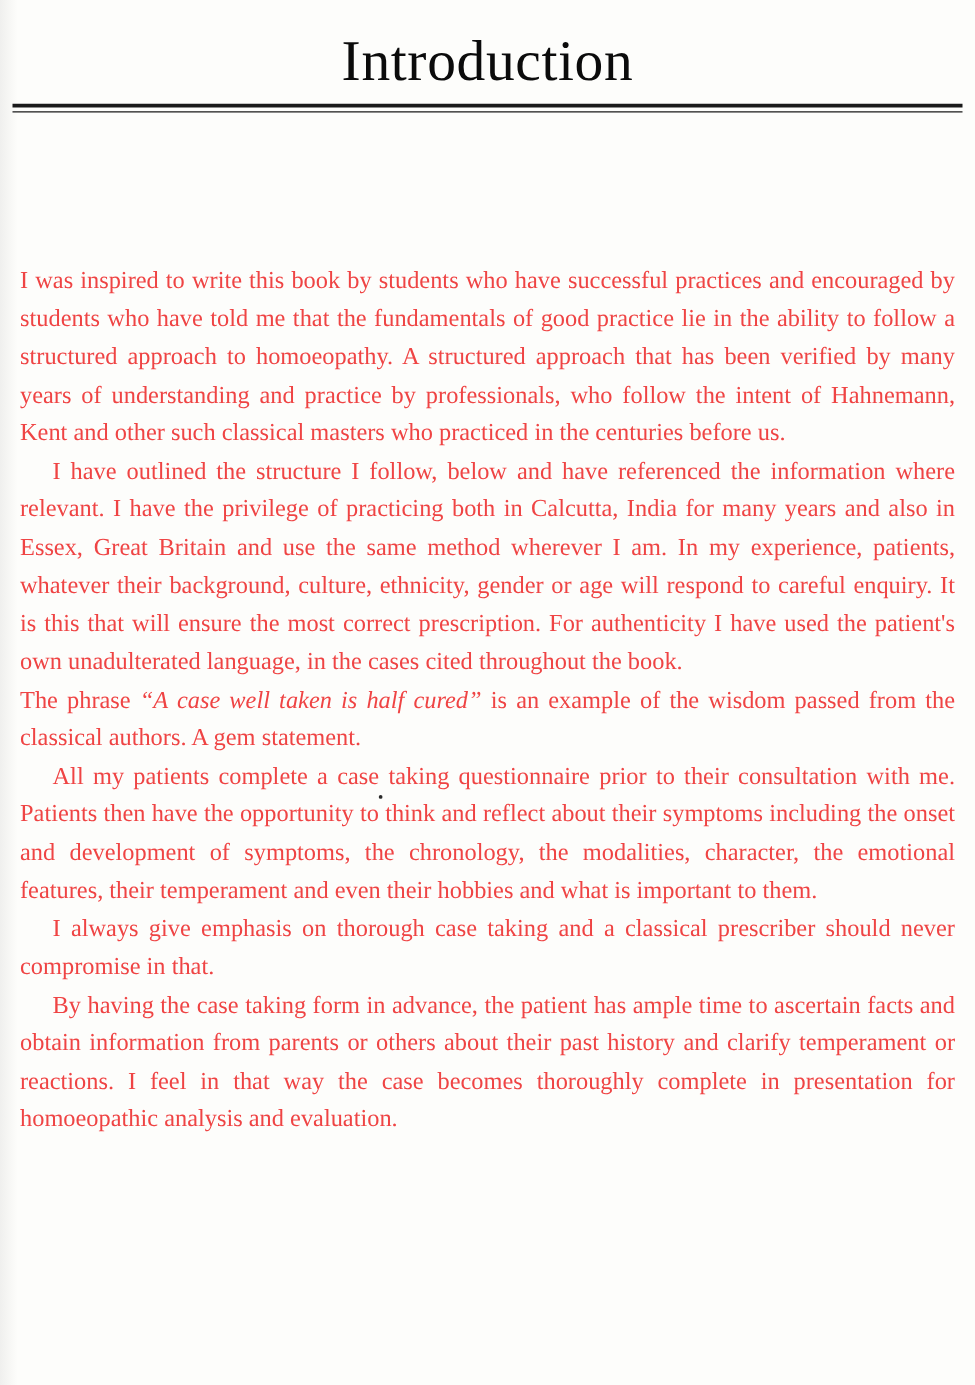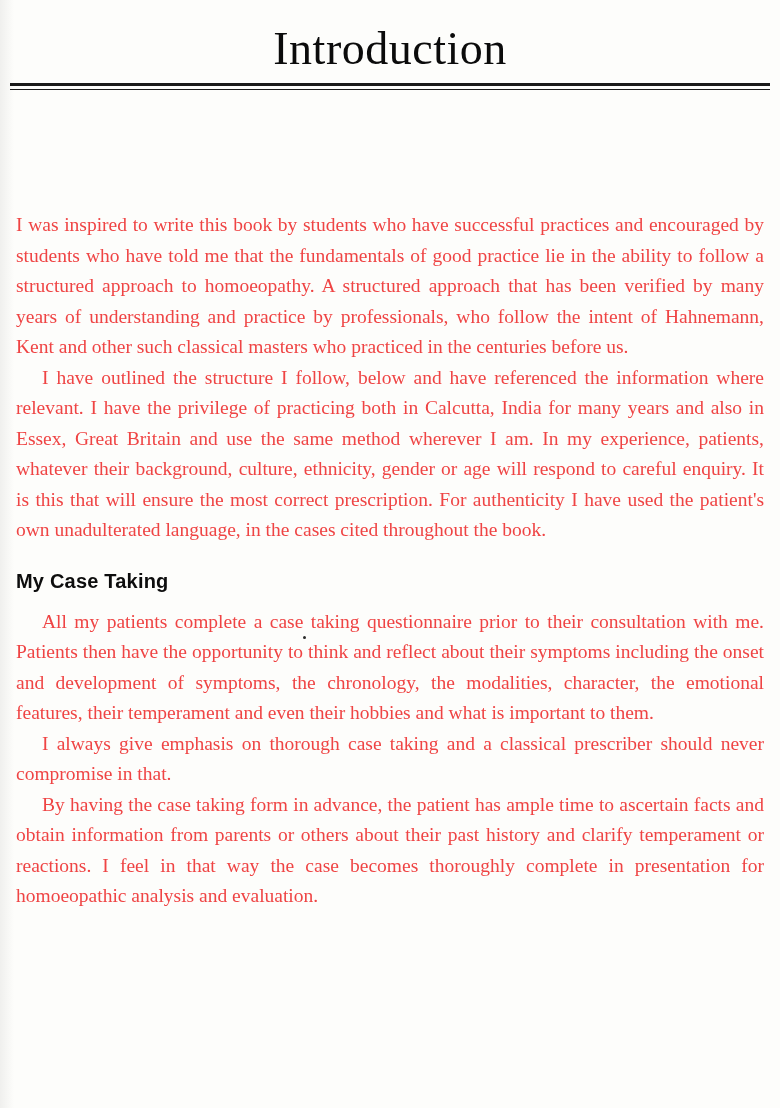--- a/index.html
+++ b/index.html
@@ -117,22 +117,22 @@
       <div class="rule-thick"></div>
       <div class="rule-thin"></div>
     </div>
 
     <div class="body-block">
 
       <p class="para">I was inspired to write this book by students who have successful practices and encouraged by students who have told me that the fundamentals of good practice lie in the ability to follow a structured approach to homoeopathy. A structured approach that has been verified by many years of understanding and practice by professionals, who follow the intent of Hahnemann, Kent and other such classical masters who practiced in the centuries before us.</p>
 
       <p class="para indent">I have outlined the structure I follow, below and have referenced the information where relevant. I have the privilege of practicing both in Calcutta, India for many years and also in Essex, Great Britain and use the same method wherever I am. In my experience, patients, whatever their background, culture, ethnicity, gender or age will respond to careful enquiry. It is this that will ensure the most correct prescription. For authenticity I have used the patient's own unadulterated language, in the cases cited throughout the book.</p>
 
-      <h2 class="subhead">My Case Taking</h2>
 
+      <p class="para"><span>The phrase </span><span class="quote-italic">“A case well taken is half cured”</span><span> is an example of the wisdom passed from the classical authors. A gem statement.</span></p>
 
       <p class="para indent">All my patients complete a case taking questionnaire prior to their consultation with me. Patients then have the opportunity to think and reflect about their symptoms including the onset and development of symptoms, the chronology, the modalities, character, the emotional features, their temperament and even their hobbies and what is important to them.</p>
 
       <p class="para indent">I always give emphasis on thorough case taking and a classical prescriber should never compromise in that.</p>
 
       <p class="para indent">By having the case taking form in advance, the patient has ample time to ascertain facts and obtain information from parents or others about their past history and clarify temperament or reactions. I feel in that way the case becomes thoroughly complete in presentation for homoeopathic analysis and evaluation.</p>
 
     </div>
   </div>
 

